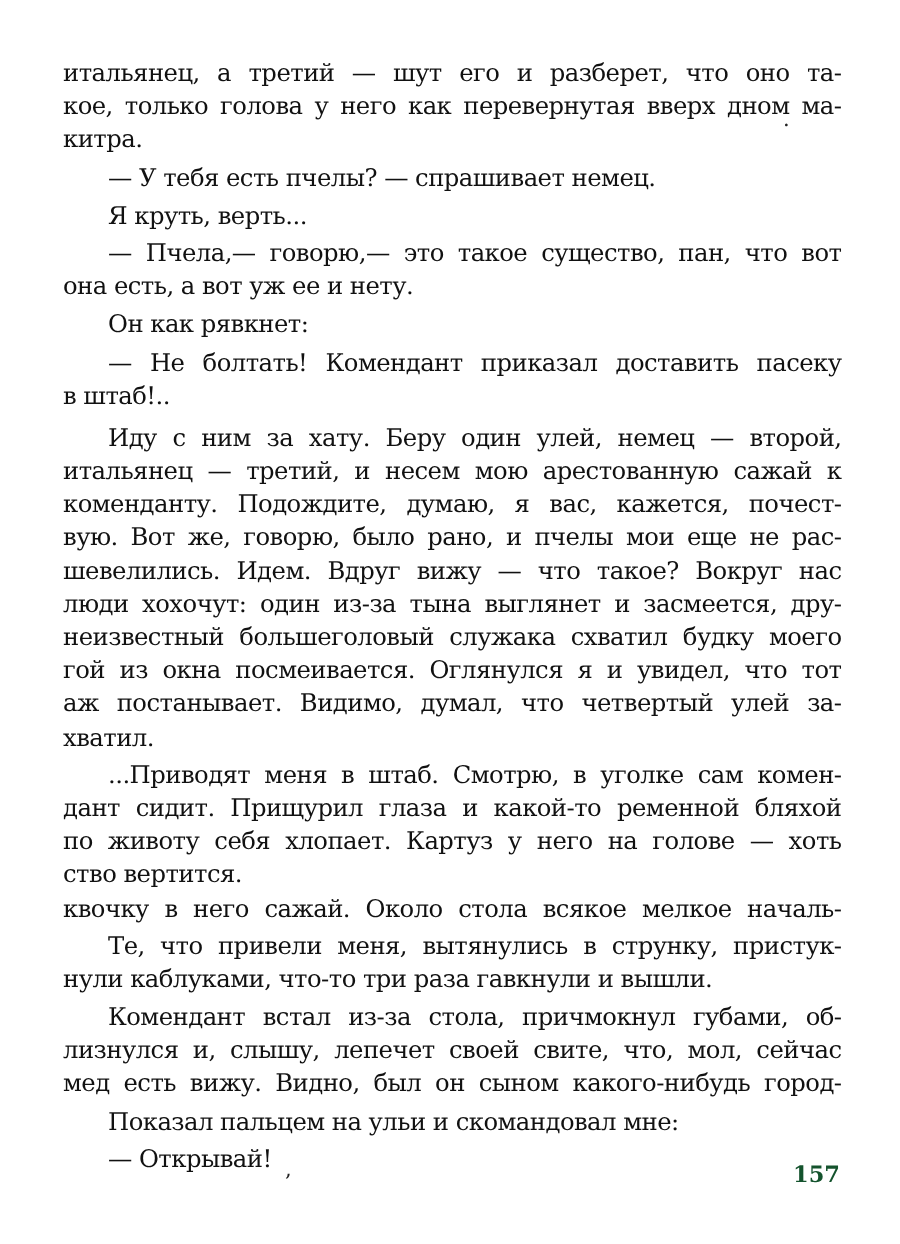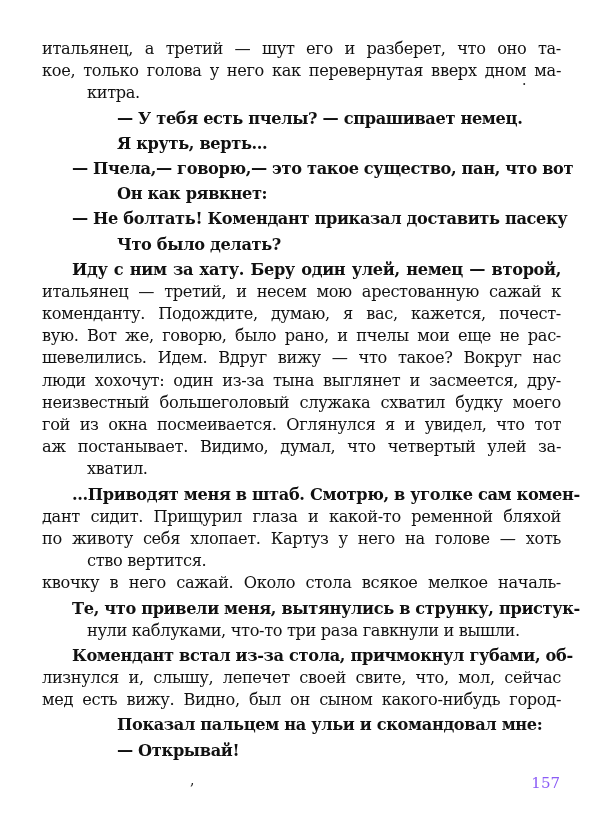--- a/index.html
+++ b/index.html
@@ -3,27 +3,27 @@
 <meta charset="utf-8">
 <style>
   html, body { margin: 0; padding: 0; background: #ffffff; }
   body { width: 600px; height: 829px; position: relative; overflow: hidden; }
   .page {
     position: absolute; left: 42px; top: 38px; width: 519px;
     font-family: "DejaVu Serif", serif; font-size: 16.2px; color: #111;
     letter-spacing: -0.35px;
   }
   .ln { height: 22.2px; line-height: 22.2px; white-space: nowrap; text-align: justify; text-align-last: justify; }
-  .ln.last { text-align-last: left; margin-left: 45px; }
-  .ind { padding-left: 30px; font-weight: bold; }
+  .ln.last { text-align-last: left; }
+  .ind { padding-left: 30px; }
   .gap { height: 3px; }
   .dot { position: absolute; font-family: "DejaVu Serif", serif; font-size: 14px; color: #222; }
   .pagenum {
     position: absolute; right: 40px; top: 774px;
-    font-family: "DejaVu Serif", serif; font-size: 15px; font-weight: normal; color: #8b5cf6;
+    font-family: "DejaVu Serif", serif; font-size: 15px; font-weight: bold; color: #14532d;
   }
 </style>
 </head>
 <body>
 
 <div class="page" id="page">
     <div>
       <div class="ln">итальянец, а третий — шут его и разберет, что оно та-</div>
       <div class="ln">кое, только голова у него как перевернутая вверх дном ма-</div>
       <div class="ln last">китра.</div>
@@ -32,33 +32,32 @@
     <div>
       <div class="ln ind last">— У тебя есть пчелы? — спрашивает немец.</div>
     </div>
     <div class="gap"></div>
     <div>
       <div class="ln ind last">Я круть, верть...</div>
     </div>
     <div class="gap"></div>
     <div>
       <div class="ln ind">— Пчела,— говорю,— это такое существо, пан, что вот</div>
+      <div class="ln last">она есть, а вот уж ее и нету.</div>
     </div>
     <div class="gap"></div>
     <div>
       <div class="ln ind last">Он как рявкнет:</div>
     </div>
     <div class="gap"></div>
     <div>
       <div class="ln ind">— Не болтать! Комендант приказал доставить пасеку</div>
+      <div class="ln last">в штаб!..</div>
     </div>
     <div class="gap"></div>
-    <div>
-      <div class="ln ind last">Что было делать?</div>
-    </div>
     <div class="gap"></div>
     <div>
       <div class="ln ind">Иду с ним за хату. Беру один улей, немец — второй,</div>
       <div class="ln">итальянец — третий, и несем мою арестованную сажай к</div>
       <div class="ln">коменданту. Подождите, думаю, я вас, кажется, почест-</div>
       <div class="ln">вую. Вот же, говорю, было рано, и пчелы мои еще не рас-</div>
       <div class="ln">шевелились. Идем. Вдруг вижу — что такое? Вокруг нас</div>
       <div class="ln">люди хохочут: один из-за тына выглянет и засмеется, дру-</div>
       <div class="ln">неизвестный большеголовый служака схватил будку моего</div>
       <div class="ln">гой из окна посмеивается. Оглянулся я и увидел, что тот</div>

